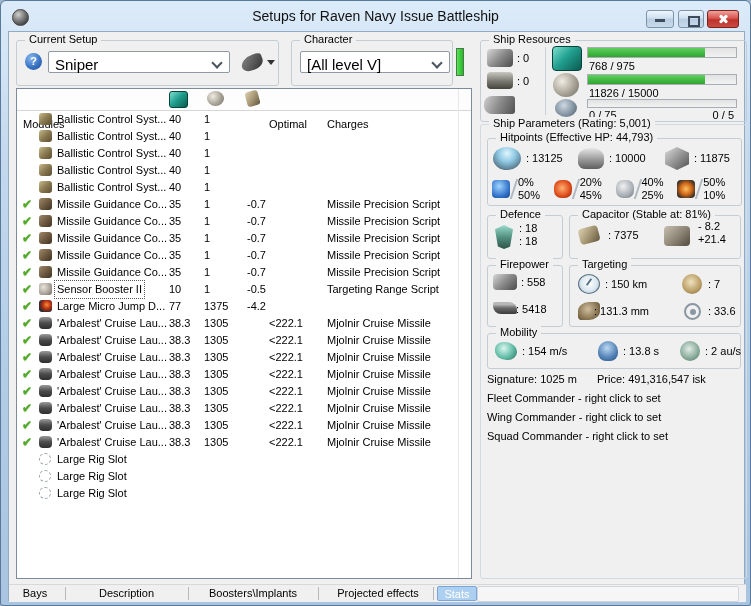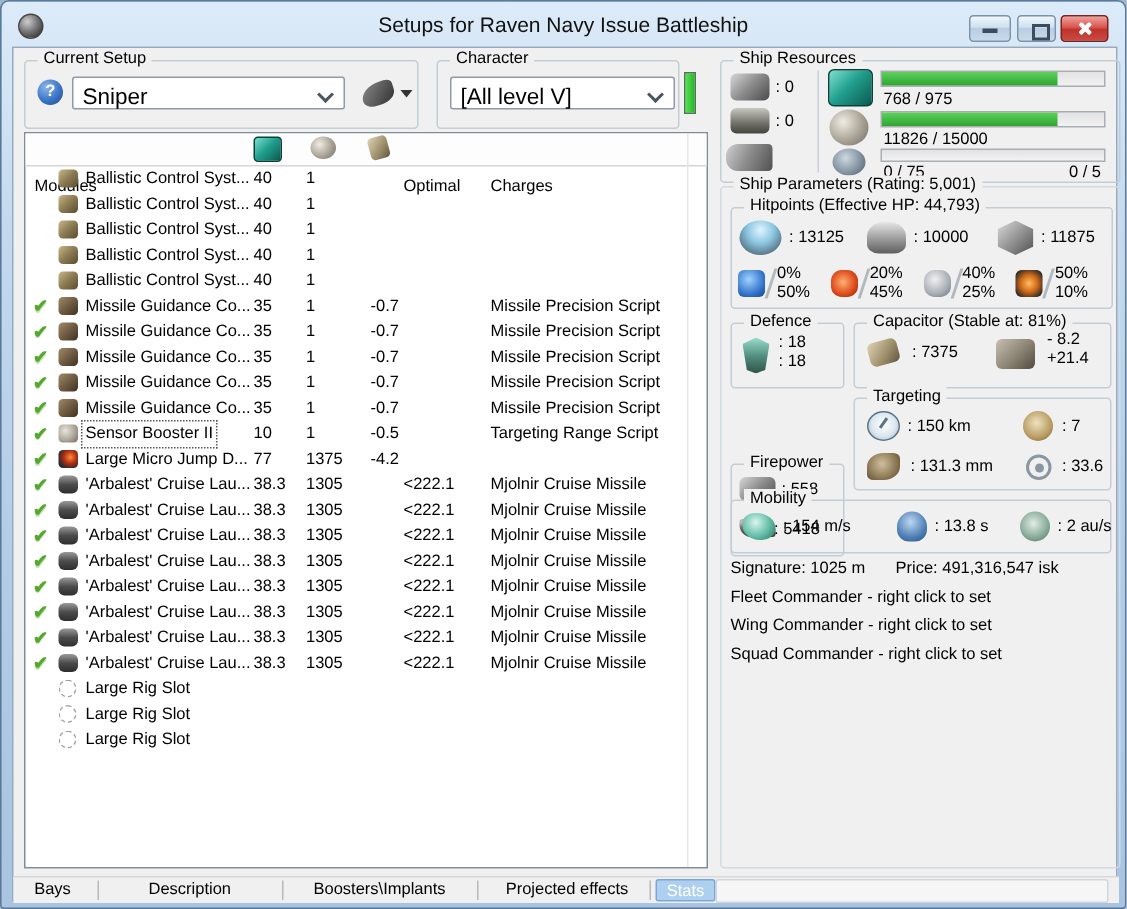--- a/index.html
+++ b/index.html
@@ -470,36 +470,36 @@
         <span class="glabel">Capacitor (Stable at: 81%)</span>
         <span class="sic ic-cap" style="left:9px;top:11px;width:20px;height:16px;"></span>
         <span class="stxt" style="left:38px;top:13px;">: 7375</span>
         <span class="sic ic-battery" style="left:94px;top:10px;width:26px;height:20px;"></span>
         <div class="abs" style="left:128px;top:4px;">
           <div class="stxt2">- 8.2</div>
           <div class="stxt2">+21.4</div>
         </div>
       </div>
 
-      <div class="gbox" style="left:6px;top:140px;width:76px;height:62px;margin-top:44px;">
+      <div class="gbox" style="left:6px;top:140px;width:76px;height:62px;">
         <span class="glabel">Firepower</span>
         <span class="sic ic-turret" style="left:5px;top:8px;width:24px;height:16px;"></span>
         <span class="stxt" style="left:33px;top:10px;">: 558</span>
         <span class="sic ic-missiles" style="left:5px;top:36px;width:24px;height:12px;"></span>
         <span class="stxt" style="left:28px;top:37px;">: 5418</span>
       </div>
 
       <div class="gbox" style="left:88px;top:140px;width:172px;height:62px;">
         <span class="glabel">Targeting</span>
         <span class="sic ic-radar" style="left:8px;top:8px;width:22px;height:20px;"></span>
         <span class="stxt" style="left:35px;top:12px;">: 150 km</span>
         <span class="sic ic-compass" style="left:112px;top:8px;width:20px;height:20px;"></span>
         <span class="stxt" style="left:138px;top:12px;">: 7</span>
         <span class="sic ic-scanres" style="left:8px;top:36px;width:22px;height:18px;"></span>
-        <span class="stxt" style="left:37px;top:39px;">: 131.3 mm</span>
+        <span class="stxt" style="left:24px;top:39px;">: 131.3 mm</span>
         <span class="sic ic-sensor" style="left:114px;top:37px;width:17px;height:17px;"></span>
         <span class="stxt" style="left:138px;top:39px;">: 33.6</span>
       </div>
 
       <div class="gbox" style="left:6px;top:208px;width:254px;height:36px;">
         <span class="glabel">Mobility</span>
         <span class="sic ic-speed" style="left:7px;top:8px;width:22px;height:18px;"></span>
         <span class="stxt" style="left:34px;top:11px;">: 154 m/s</span>
         <span class="sic ic-align" style="left:110px;top:7px;width:20px;height:20px;"></span>
         <span class="stxt" style="left:135px;top:11px;">: 13.8 s</span>

